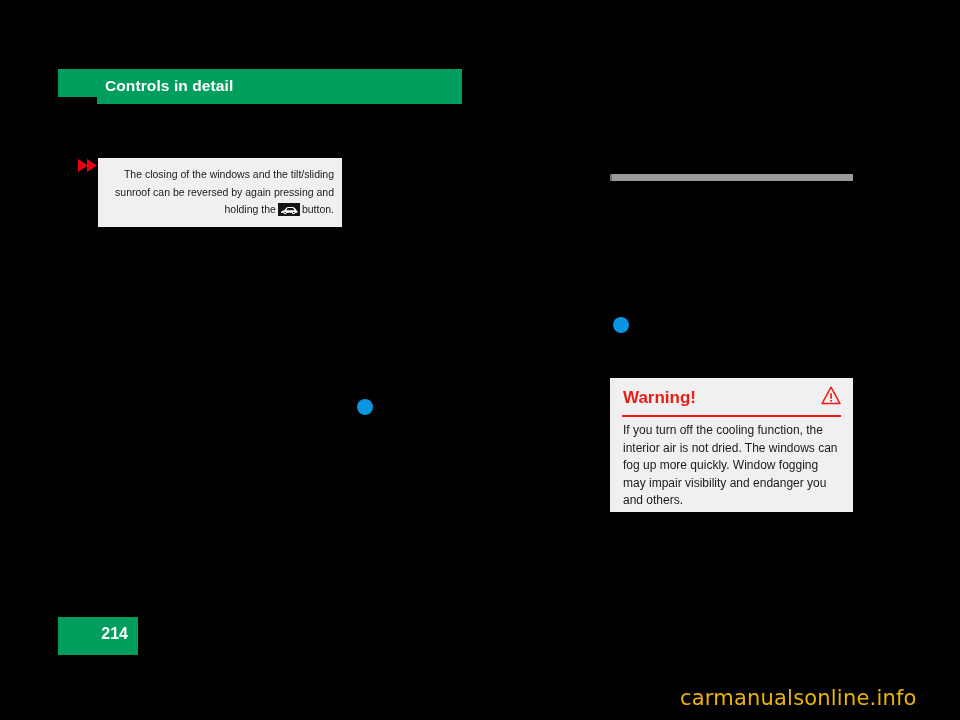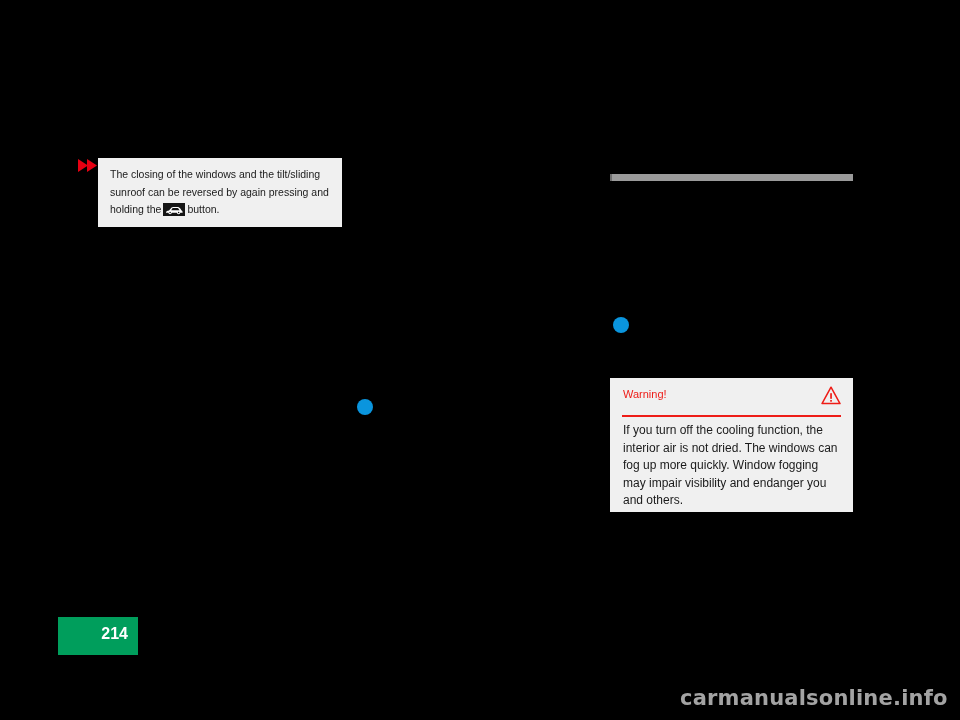--- a/index.html
+++ b/index.html
@@ -60,20 +60,21 @@
     background: #f0f0f0;
   }
   .note-text {
     position: absolute;
     left: 12px;
     top: 8px;
     width: 224px;
     font-size: 10.5px;
     line-height: 17.5px;
     color: #1a1a1a;
+    text-align: right;
   }
   .note-inline-icon {
     display: inline-block;
     vertical-align: -3px;
     width: 22px;
     height: 13px;
     background: #151515;
     position: relative;
     margin: 0 2px;
   }
@@ -129,22 +130,22 @@
     position: absolute;
     left: 0;
     top: 0;
     width: 243px;
     height: 37px;
   }
   .warning-title {
     position: absolute;
     left: 13px;
     top: 10px;
-    font-size: 11px;
-    font-weight: normal;
+    font-size: 17px;
+    font-weight: bold;
     color: #ee1c17;
   }
   .warning-symbol {
     position: absolute;
     right: 12px;
     top: 8px;
     width: 20px;
     height: 19px;
   }
   .warning-divider {
@@ -183,32 +184,35 @@
     font-weight: bold;
     color: #ffffff;
   }
 
   
   .watermark {
     position: absolute;
     left: 680px;
     top: 686px;
     font-size: 21px;
-    color: #a3a3a3;
+    color: #eab308;
     letter-spacing: 0.2px;
     white-space: nowrap;
     font-family: "DejaVu Sans", sans-serif;
-    font-weight: bold;
   }
 </style>
 </head>
 <body>
 
 <div class="page">
 
+  <div class="chapter-header">
+    <div class="chapter-header-notch"></div>
+    <div class="chapter-header-title">Controls in detail</div>
+  </div>
 
   <div class="note-marker">
     <svg width="22" height="13" viewBox="0 0 22 13" xmlns="http://www.w3.org/2000/svg">
       <polygon points="0,0 10,6.5 0,13" fill="#e60012"></polygon>
       <polygon points="9,0 19,6.5 9,13" fill="#e60012"></polygon>
     </svg>
   </div>
 
   <div class="note-box">
     <div class="note-text">

